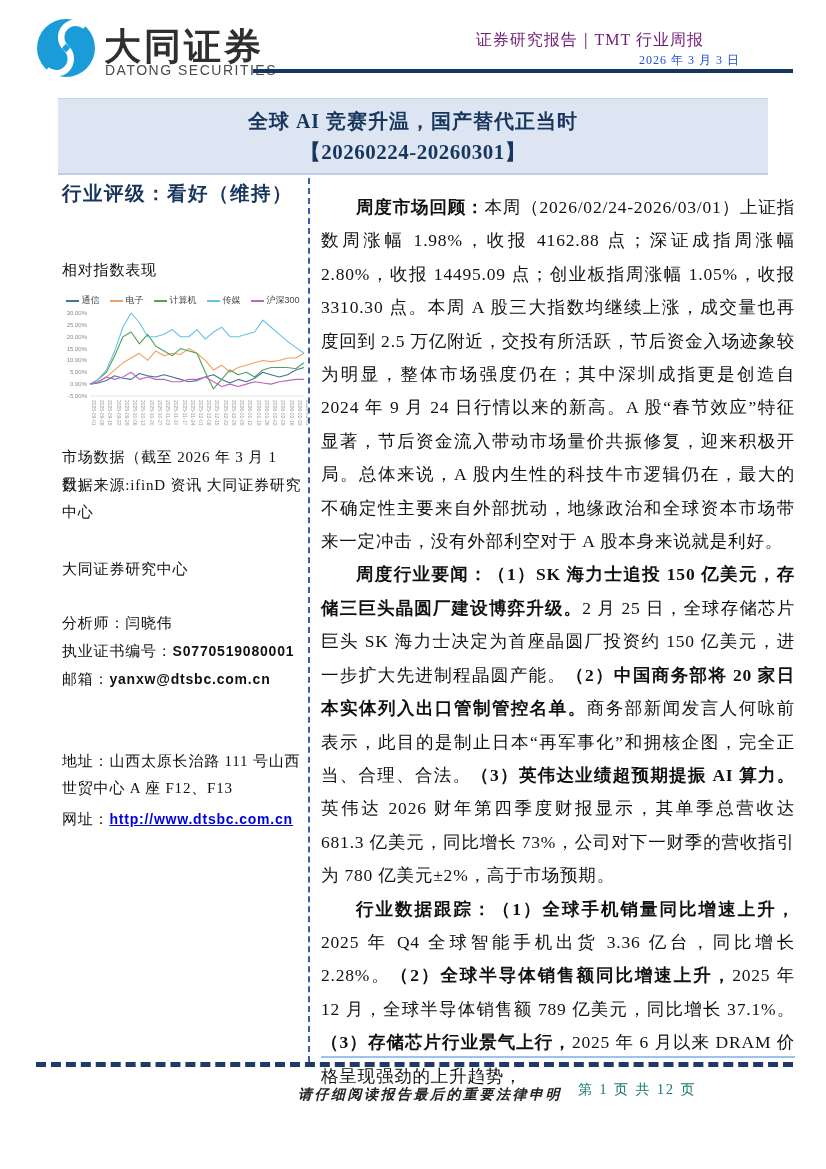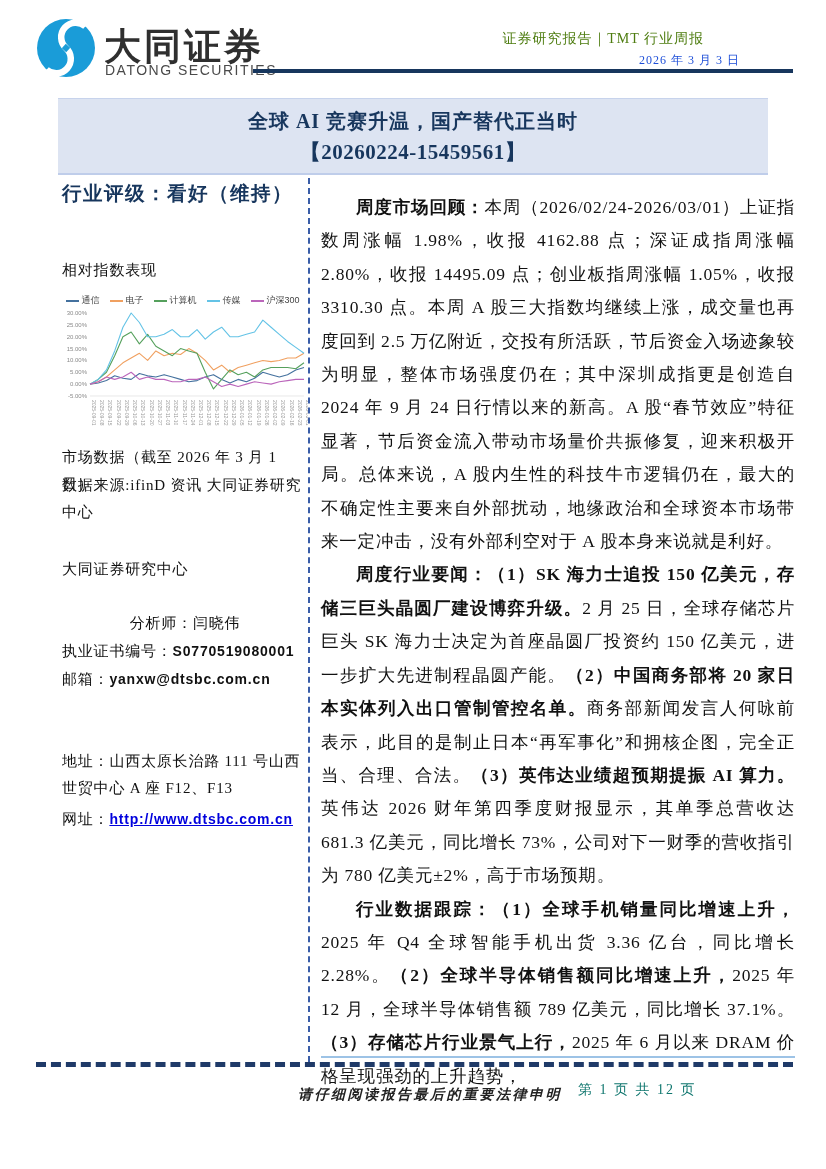--- a/index.html
+++ b/index.html
@@ -4,37 +4,37 @@
 <style>
   html,body{margin:0;padding:0;background:#ffffff;}
   .page{position:relative;width:826px;height:1169px;background:#fff;overflow:hidden;
         font-family:"Liberation Serif","DejaVu Serif",serif;color:#1a1a1a;}
   
   .logo-wrap{position:absolute;left:34px;top:16px;display:flex;align-items:flex-start;}
   .brand-cn{position:absolute;left:104px;top:22px;font-family:"Liberation Sans","DejaVu Sans",sans-serif;
             font-weight:bold;font-size:37px;letter-spacing:3px;color:#2f2f2f;}
   .brand-en{position:absolute;left:105px;top:62px;font-family:"Liberation Sans","DejaVu Sans",sans-serif;
             font-size:14px;letter-spacing:1.5px;color:#4a4a4a;}
-  .hdr-type{position:absolute;right:122px;top:30px;font-size:14px;color:#4d7c0f;letter-spacing:1px;}
+  .hdr-type{position:absolute;right:122px;top:30px;font-size:16px;color:#701a75;letter-spacing:1px;}
   .hdr-date{position:absolute;right:86px;top:52px;font-size:12px;color:#1d4ed8;letter-spacing:1px;}
   .hdr-rule{position:absolute;left:253px;top:69px;width:540px;height:4px;background:var(--navy,#17365d);}
   
   .title-box{position:absolute;left:58px;top:98px;width:710px;height:74px;background:var(--titlebg,#dde4f2);
              border-top:1px solid #c7d3ec;border-bottom:2px solid #bfcdea;text-align:center;}
   .title-main{margin-top:9px;font-size:20px;font-weight:bold;color:var(--navy,#17365d);letter-spacing:1px;}
   .title-period{margin-top:3px;font-size:21px;font-weight:bold;color:var(--navy,#17365d);letter-spacing:0.5px;}
   
   .v-divider{position:absolute;left:308px;top:178px;height:884px;border-left:2px dashed #3a5da8;}
   .side{position:absolute;left:62px;width:246px;font-size:15px;line-height:27px;letter-spacing:0.8px;color:#111;}
   .side-rating{top:180px;font-size:19.5px;font-weight:bold;color:var(--navy,#17365d);letter-spacing:1.5px;}
   .side-caption{top:257px;}
   .side-market{top:444px;}
   .side-source{top:472px;}
   .side-center{top:556px;}
-  .side-analyst{top:610px;text-align:center;}
+  .side-analyst{top:610px;}
   .side-license{top:638px;}
   .side-email{top:666px;}
   .side-address{top:748px;}
   .side-website{top:806px;}
   .mono-val{font-family:"Liberation Sans","DejaVu Sans",sans-serif;font-weight:bold;font-size:14px;color:#111;}
   .site-link{font-family:"Liberation Sans","DejaVu Sans",sans-serif;font-weight:bold;font-size:14px;
              color:var(--link,#0000dd);text-decoration:underline;cursor:pointer;}
   
   .legend{position:absolute;left:58px;top:294px;width:250px;display:flex;justify-content:center;gap:11px;
           font-size:9px;color:#444;align-items:center;font-family:"Liberation Sans","DejaVu Sans",sans-serif;}
@@ -68,21 +68,21 @@
     </svg>
   </div>
   <div class="brand-cn">大同证券</div>
   <div class="brand-en">DATONG SECURITIES</div>
   <div class="hdr-type">证券研究报告｜TMT 行业周报</div>
   <div class="hdr-date">2026 年 3 月 3 日</div>
   <div class="hdr-rule"></div>
 
   <div class="title-box">
     <div class="title-main">全球 AI 竞赛升温，国产替代正当时</div>
-    <div class="title-period">【20260224-15459561】</div>
+    <div class="title-period">【20260224-20260301】</div>
   </div>
 
   <div class="v-divider"></div>
 
   <div class="side side-rating">行业评级：看好（维持）</div>
   <div class="side side-caption">相对指数表现</div>
 
   <div class="legend" id="chart-legend">
       <span class="lg-item">
         <span class="lg-line" style="background: rgb(68, 113, 158);"></span>

